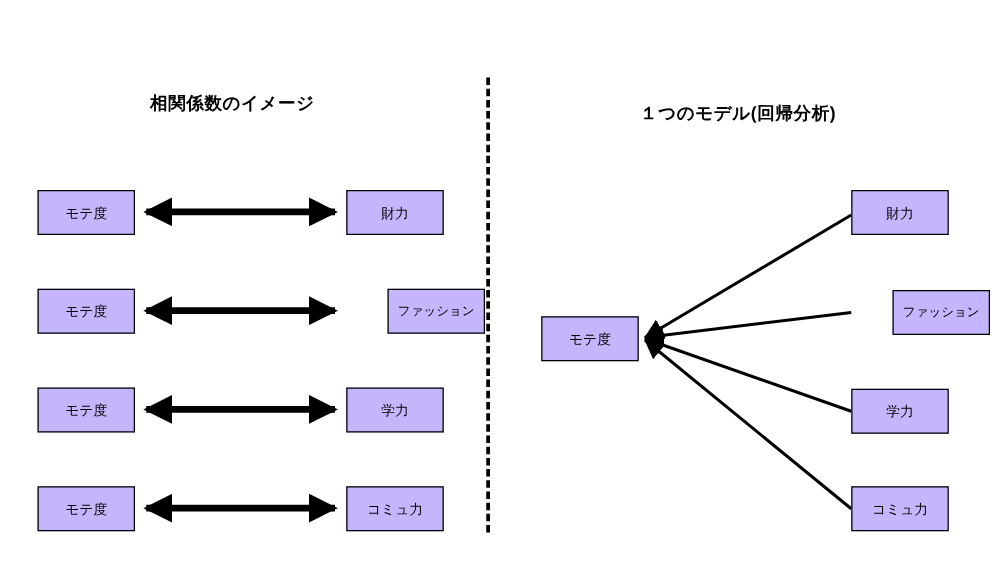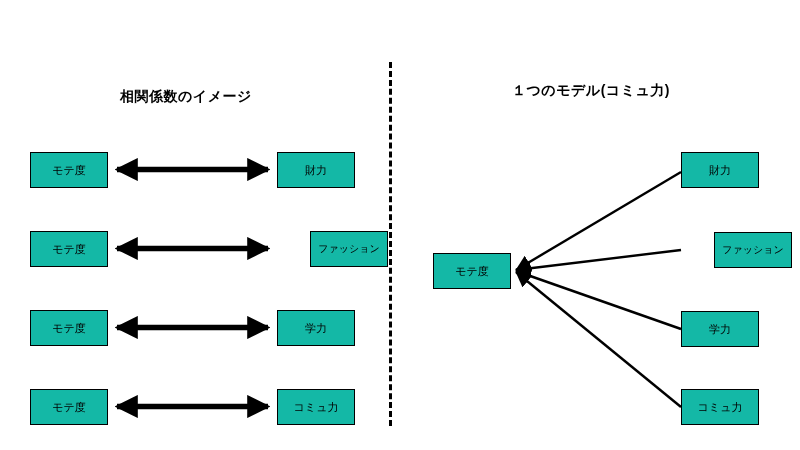--- a/index.html
+++ b/index.html
@@ -18,28 +18,28 @@
     overflow: hidden;
   }
   .panel-title {
     position: absolute;
     font-size: 14px;
     font-weight: bold;
     color: #000000;
     white-space: nowrap;
     letter-spacing: 0.5px;
   }
-  #title-left  { left: 120px; top: 88px; }
+  #title-left  { left: 120px; top: 74px; }
   #title-right { left: 512px; top: 82px; }
 
   .node-box {
     position: absolute;
     box-sizing: border-box;
     border: 1.6px solid #000000;
-    background: #14b8a6;
+    background: #c4b5fd;
     display: flex;
     align-items: center;
     justify-content: center;
     font-size: 11px;
     color: #000000;
     white-space: nowrap;
     z-index: 5;
     text-align: right;
   }
   .node-box.small-label { font-size: 10px; margin-left: 33px; }
@@ -62,21 +62,21 @@
     z-index: 1;
   }
 </style>
 </head>
 <body>
 
 <div id="canvas">
 
   <div class="panel-title" id="title-left">相関係数のイメージ</div>
 
-  <div class="panel-title" id="title-right">１つのモデル(コミュ力)</div>
+  <div class="panel-title" id="title-right">１つのモデル(回帰分析)</div>
 
   <div class="divider"></div>
 
   <svg class="svg-layer" viewBox="0 0 800 450" xmlns="http://www.w3.org/2000/svg">
     <defs>
       <marker id="ah-left" viewBox="0 0 10 10" refX="9" refY="5" markerWidth="4.2" markerHeight="4.2" orient="auto-start-reverse">
         <path d="M 0 0 L 10 5 L 0 10 z" fill="#000000"></path>
       </marker>
       <marker id="ah-right" viewBox="0 0 10 10" refX="9" refY="5" markerWidth="4.2" markerHeight="4.2" orient="auto">
         <path d="M 0 0 L 10 5 L 0 10 z" fill="#000000"></path>

